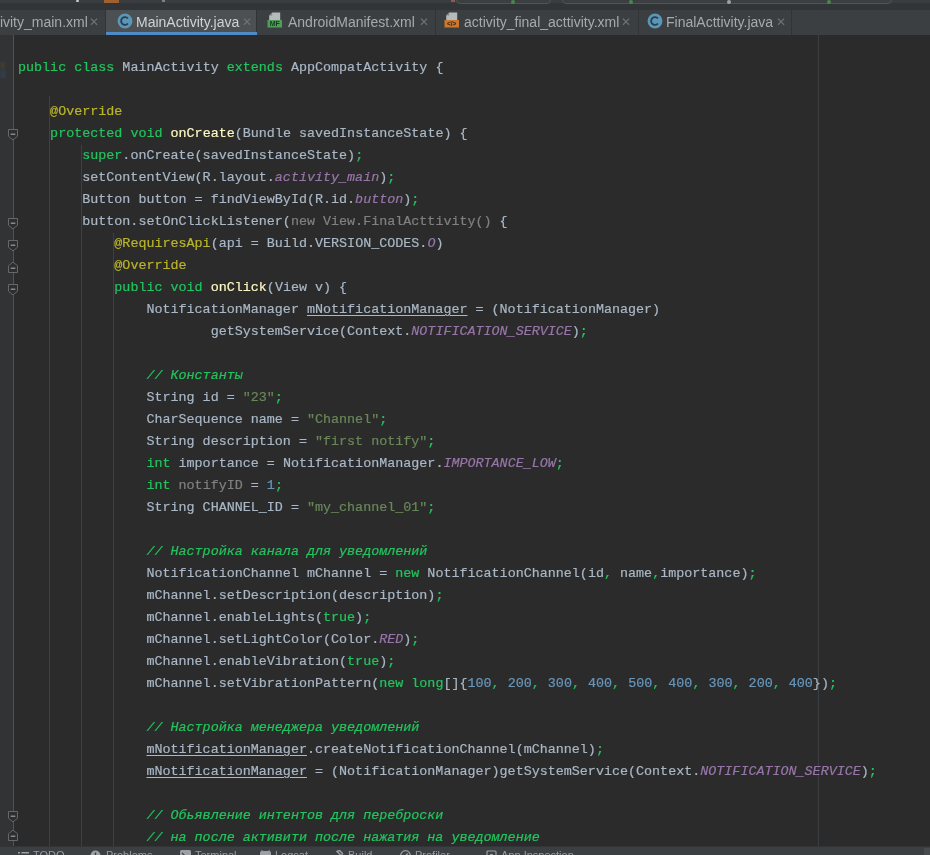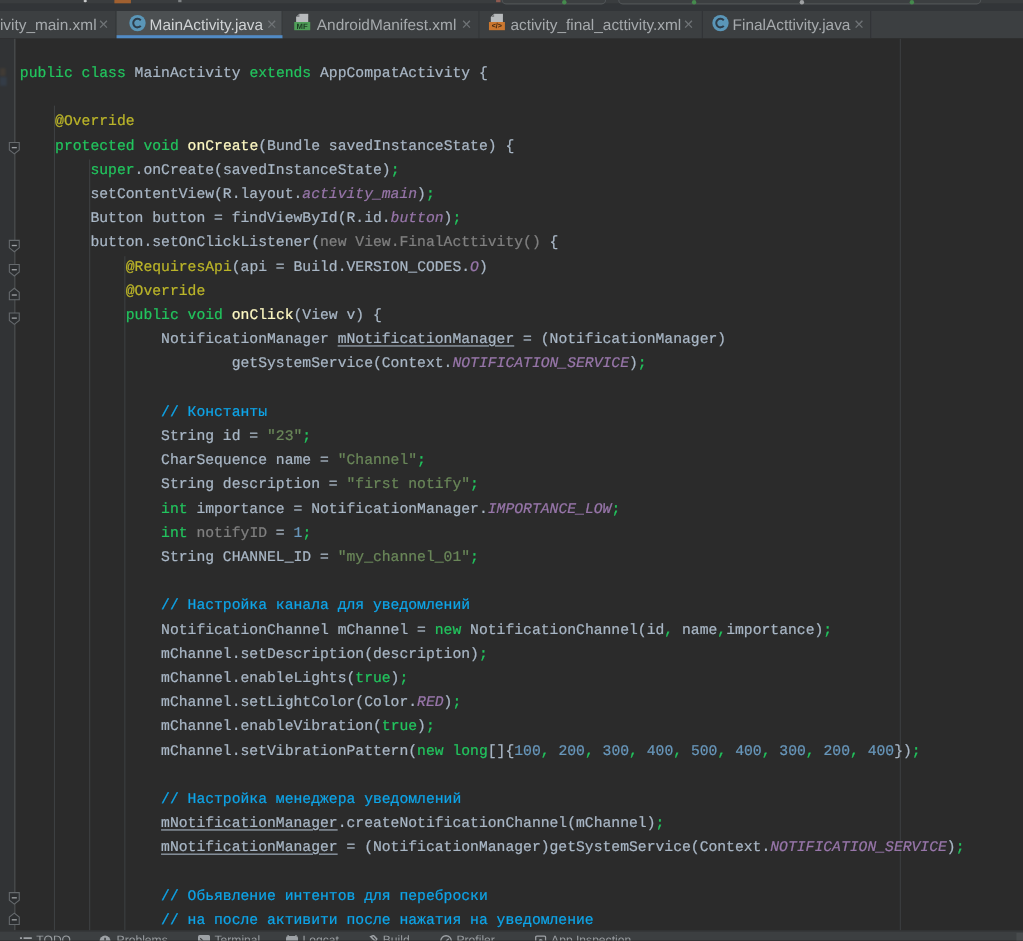--- a/index.html
+++ b/index.html
@@ -26,21 +26,21 @@
   #gutter { position:absolute; left:0; top:0; width:13px; height:811px; background:#313335; }
   .vline { position:absolute; top:0; width:1px; height:811px; }
   .marker { position:absolute; left:7px; width:12px; height:13px; }
   pre#code { position:absolute; left:18px; top:22px; font-family:"Liberation Mono", monospace;
     font-size:13.38px; line-height:22px; color:#a9b7c6; -webkit-text-stroke:0.2px currentColor; font-variant-ligatures:none; white-space:pre; }
   .k { color:#22c55e; }
   .m { color:#fef9c3; font-weight:normal; }
   .a { color:#bbb529; }
   .s { color:#6a8759; }
   .n { color:#6897bb; }
-  .c { color:#0ea5e9; }
+  .c { color:#22c55e;font-style:italic; }
   .f { color:#9876aa; font-style:italic; }
   .g { color:#808080; }
   .u { text-decoration:underline; text-underline-offset:2px; }
   
   #bottombar { position:absolute; left:0; top:846px; width:930px; height:9px; background:#3c3f41; overflow:hidden; border-top:1px solid #323537; }
   .bitem { position:absolute; top:2px; font-size:11px; color:#999da1; white-space:nowrap; }
   .bico { position:absolute; top:3px; width:11px; height:11px; }
 </style>
 </head>
 <body>

